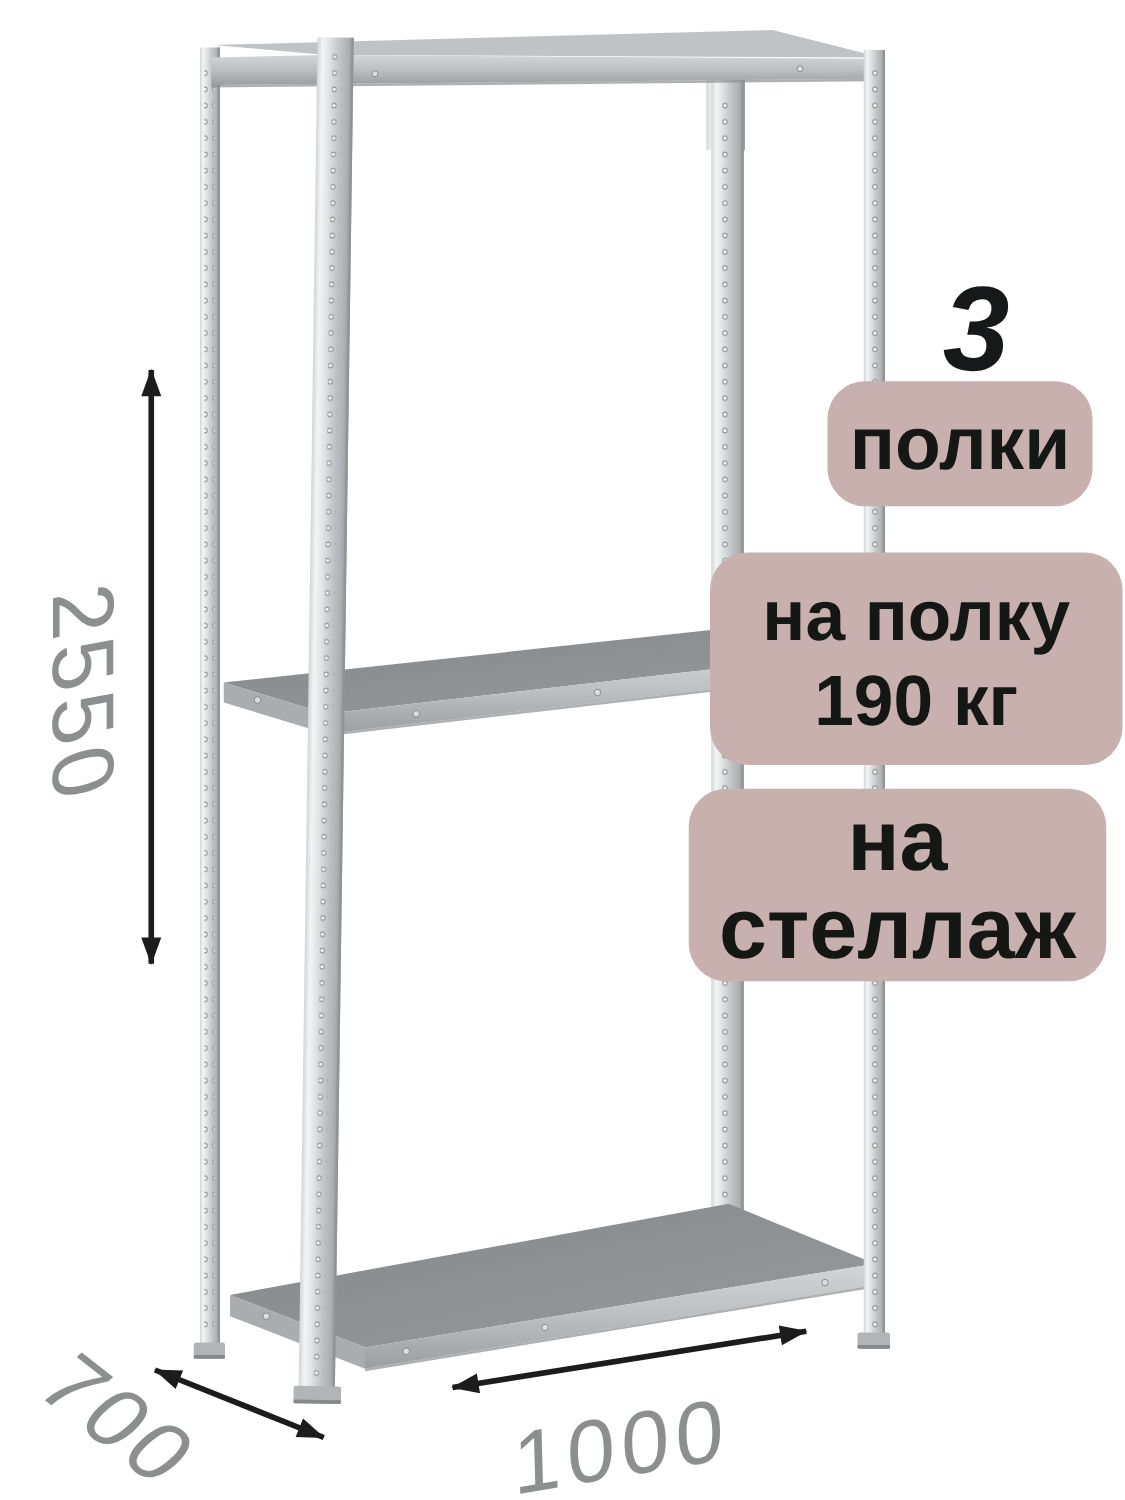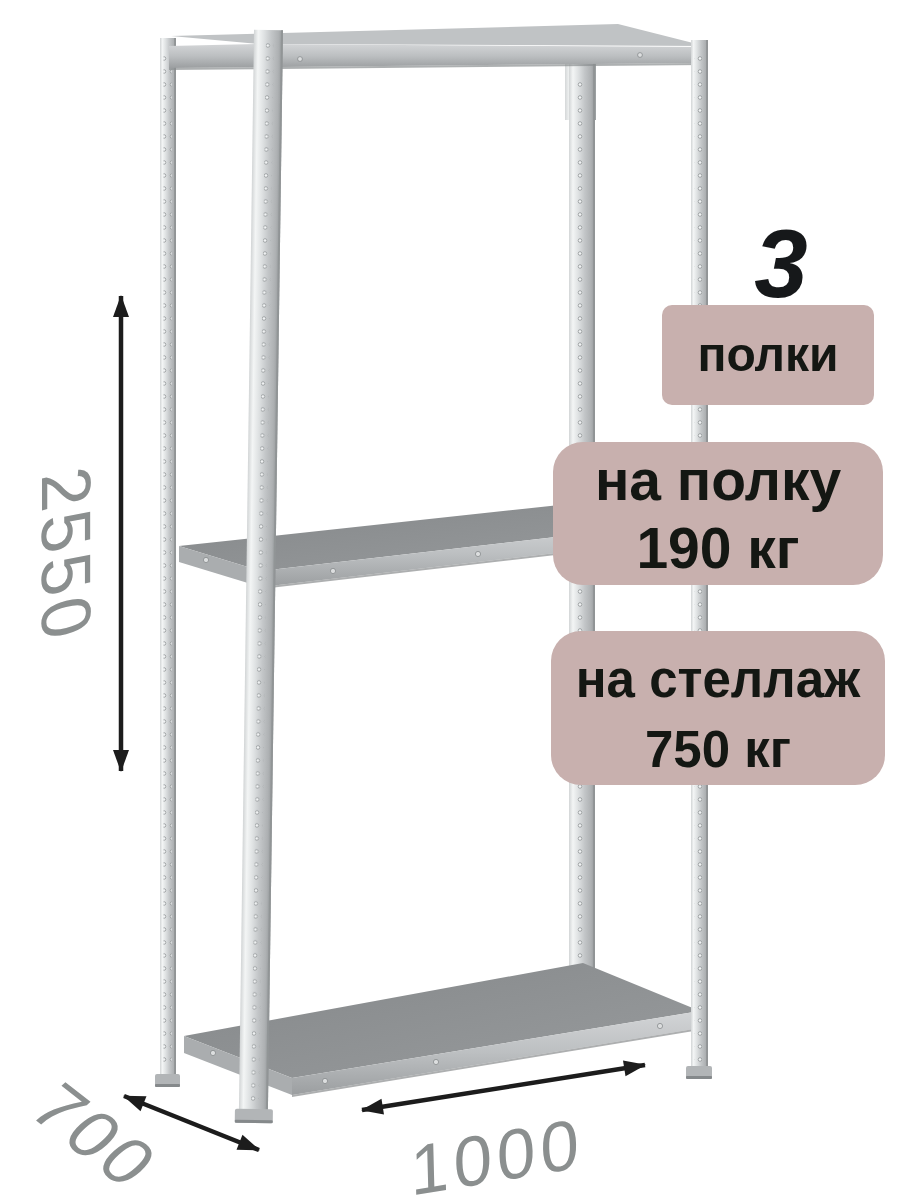--- a/index.html
+++ b/index.html
@@ -27,26 +27,26 @@
     line-height:104px; text-align:center; color:var(--count-text,#16181a);
     font-size:96px; font-weight:bold; font-style:italic;
   }
 
   
   .badge {
     position:absolute; background:var(--badge-bg,#c8b0ae); color:var(--badge-text,#141713);
     border-radius:30px; font-weight:bold; text-align:center;
   }
   .badge-shelves { left:662px; top:305px; width:212px; height:100px;
-    font-size:48px; line-height:100px;border-radius:10px; }
+    font-size:60px; line-height:100px; }
   .badge-two-line { display:flex; flex-direction:column; justify-content:center; }
-  .badge-shelf-load { left:553px; top:442px; width:330px; height:143px;
+  .badge-shelf-load { left:568px; top:442px; width:330px; height:170px;
     font-size:57px; line-height:68px; }
   .badge-rack-load { left:551px; top:631px; width:334px; height:154px;
-    font-size:51px; line-height:70px;justify-content:flex-end; }
+    font-size:69px; line-height:70px; }
 </style>
 </head>
 <body>
 
 <div class="stage">
 
   <svg class="rack" width="900" height="1200" viewBox="0 0 900 1200">
     <defs>
       <linearGradient id="postG" x1="0" y1="0" x2="1" y2="0">
         <stop offset="0" stop-color="#d2d5d6"></stop>
@@ -149,16 +149,15 @@
     <span>полки</span>
   </div>
 
   <div class="badge badge-two-line badge-shelf-load">
     <div>на полку</div>
     <div>190 кг</div>
   </div>
 
   <div class="badge badge-two-line badge-rack-load">
     <div>на стеллаж</div>
-    <div>750 кг</div>
   </div>
 
 </div>
 
 </body></html>

